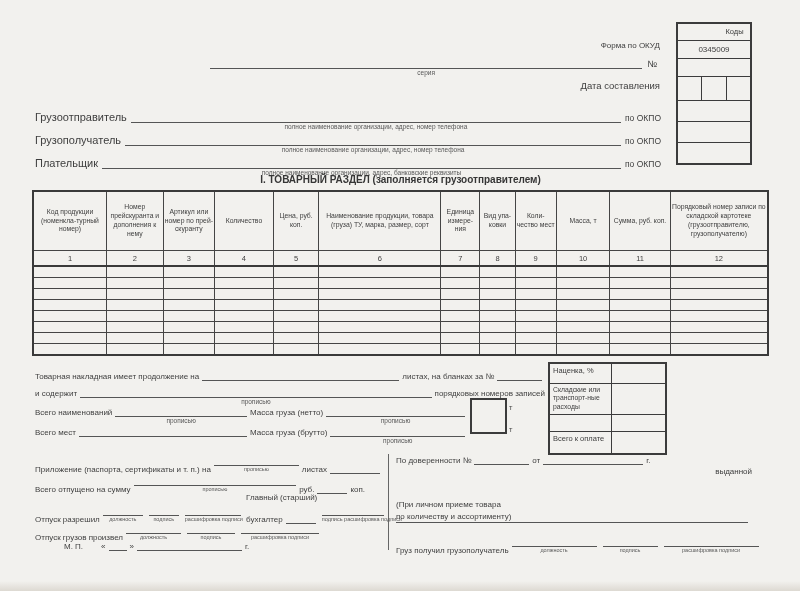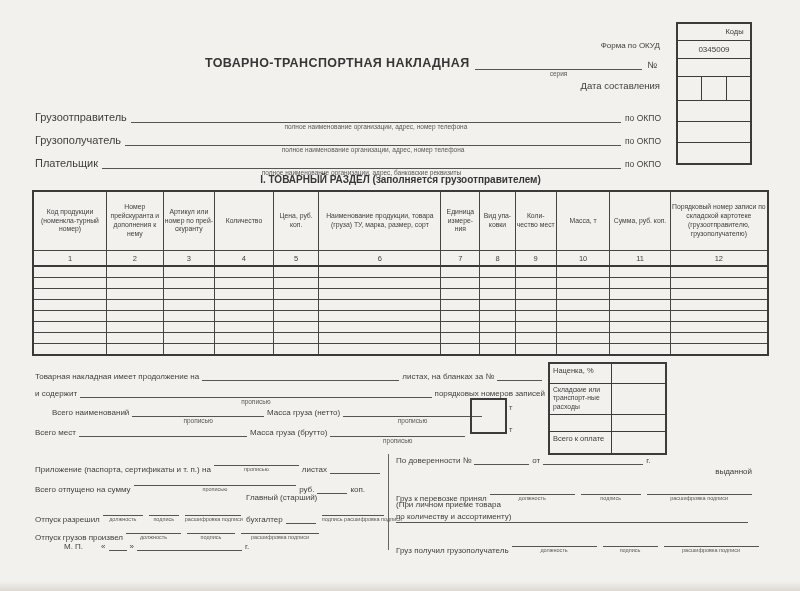--- a/index.html
+++ b/index.html
@@ -83,21 +83,20 @@
     </div>
     <div class="c-tall"></div>
     <div class="c-tall"></div>
     <div class="c-tall"></div>
   </div>
 
   <div class="abs lbl-r" style="left:520px;top:41px;width:140px;">Форма по ОКУД</div>
   <div class="abs lbl-r" style="left:520px;top:80px;width:140px;font-size:9.5px;">Дата составления</div>
 
   <div class="title-row">
-    <span class="title">ТОВАРНО-ТРАНСПОРТНАЯ НАКЛАДНАЯ</span>
     <span class="t-line">
         <i>серия</i>
       </span>
     <span class="t-num">№</span>
   </div>
 
   <div class="parties">
     <div class="party-row">
       <span class="p-label">Грузоотправитель</span>
       <span class="p-line">
@@ -291,21 +290,21 @@
       <span>листах, на бланках за №</span>
       <span class="ln" style="width:45px;"></span>
     </div>
     <div class="trow" style="left:3px;top:29px;width:510px;">
       <span>и  содержит</span>
       <span class="ln fx">
           <i>прописью</i>
         </span>
       <span>порядковых номеров записей</span>
     </div>
-    <div class="trow" style="left:20px;top:48px;width:433px;">
+    <div class="trow" style="left:3px;top:48px;width:433px;">
       <span class="lcell">
         <span>Всего наименований</span>
         <span class="ln fx">
             <i>прописью</i>
           </span>
       </span>
       <span>Масса груза (нетто)</span>
       <span class="ln fx">
           <i>прописью</i>
         </span>
@@ -420,35 +419,20 @@
       <span>По доверенности №</span>
       <span class="ln" style="width:55px;"></span>
       <span>от</span>
       <span class="ln" style="width:100px;"></span>
       <span>г.</span>
     </div>
     <div class="brow" style="left:396px;top:15px;width:356px;flex-direction:column;">
       <span>выданной</span>
       <span class="ln fx"></span>
     </div>
-    <div class="brow" style="left:396px;top:33px;">
-      <span>Груз к перевозке принял</span>
-      <span class="sf" style="width:85px;">
-          <i class="l"></i>
-          <i class="c">должность</i>
-        </span>
-      <span class="sf" style="width:60px;">
-          <i class="l"></i>
-          <i class="c">подпись</i>
-        </span>
-      <span class="sf" style="width:105px;">
-          <i class="l"></i>
-          <i class="c">расшифровка подписи</i>
-        </span>
-    </div>
     <div class="abs" style="left:396px;top:48px;font-size:8px;">(При личном приеме товара</div>
     <div class="abs" style="left:396px;top:60px;font-size:8px;">по количеству и ассортименту)</div>
     <div class="abs" style="left:396px;top:70px;width:352px;border-bottom:1.2px solid #555;"></div>
     <div class="brow" style="left:396px;top:85px;">
       <span>Груз получил грузополучатель</span>
       <span class="sf" style="width:85px;">
           <i class="l"></i>
           <i class="c">должность</i>
         </span>
       <span class="sf" style="width:55px;">

